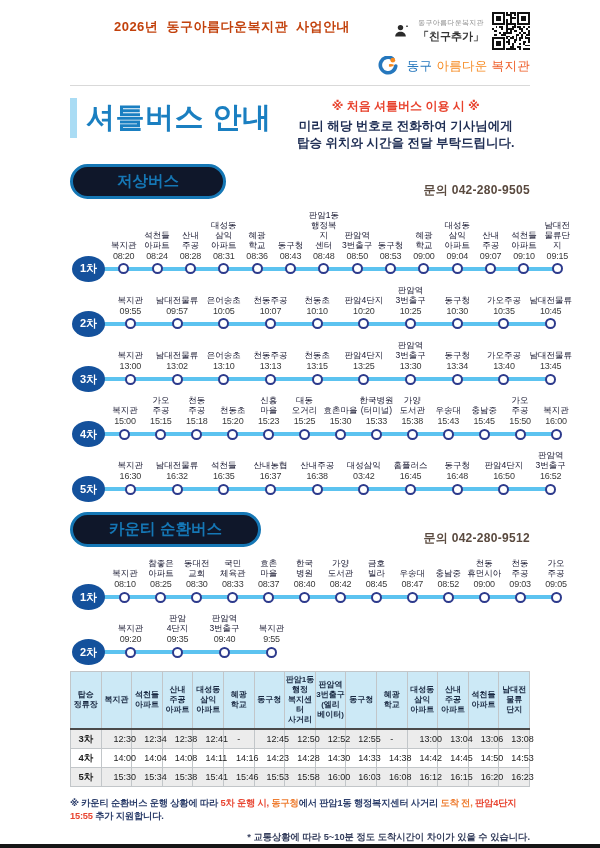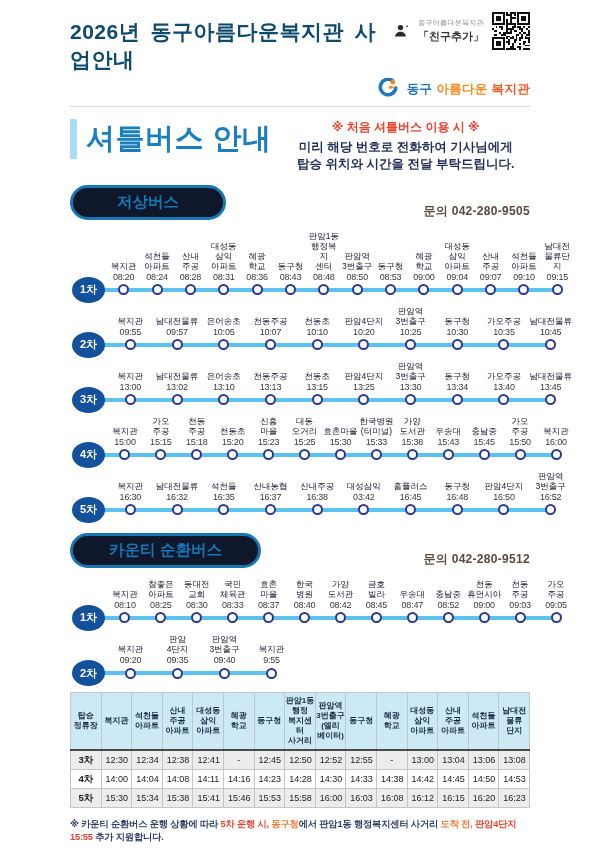--- a/index.html
+++ b/index.html
@@ -1,29 +1,29 @@
 <!DOCTYPE html>
 <html><head>
 <meta charset="utf-8">
 <style>
   html,body{margin:0;padding:0;background:#fff;}
   .page{width:600px;height:848px;background:#fff;overflow:hidden;position:relative;
         font-family:"Liberation Sans","DejaVu Sans",sans-serif;display:flex;flex-direction:column;box-sizing:border-box;padding-top:12px;}
   .inner{margin:0 70px;}
   
   .hdr{display:flex;align-items:flex-start;}
-  .hdr-title{font-size:21px;font-weight:bold;color:#0c4a6e;letter-spacing:.5px;word-spacing:4px;padding-top:6px;flex:1;}
+  .hdr-title{font-size:13px;font-weight:bold;color:#c2410c;letter-spacing:.5px;word-spacing:4px;padding-top:6px;flex:1;text-align:center;}
   .friend{display:flex;align-items:center;gap:8px;}
   .friend-txt{text-align:center;}
   .friend-org{font-size:7px;color:#8a8a8a;letter-spacing:.3px;}
   .friend-label{font-size:11px;font-weight:bold;color:#333;margin-top:1px;}
   .qr{width:38px;height:38px;display:block;}
   
   .logo-row{display:flex;justify-content:flex-end;align-items:center;margin-top:4px;height:24px;gap:5px;}
-  .logo-text span{font-weight:bold;font-size:12.5px;margin-left:4px;letter-spacing:.3px;}
+  .logo-text span{font-weight:normal;font-size:12.5px;margin-left:4px;letter-spacing:.3px;}
   .divider{border-top:1.5px solid #d9d9d9;margin-top:8px;}
   
   .title-block{display:flex;margin-top:12px;align-items:flex-start;}
   .big-title{display:flex;align-items:center;gap:9px;}
   .title-bar{width:7px;height:40px;background:#aadcf4;}
   .title-txt{font-size:29px;font-weight:bold;color:#1a7fc1;letter-spacing:.5px;}
   .notice{flex:1;text-align:center;padding-left:10px;}
   .notice-head{color:#e8432e;font-weight:bold;font-size:12px;margin-bottom:3px;text-align:center;}
   .notice-line{color:#1f2e54;font-weight:bold;font-size:12.5px;line-height:1.35;}
   
@@ -47,21 +47,21 @@
   .marker-wrap{position:relative;height:14px;width:100%;display:flex;justify-content:center;align-items:center;}
   .line-seg{position:absolute;left:0;right:0;top:5px;height:4px;background:#5cc3f0;}
   .stop:first-child .line-seg{left:-28px;}
   .stop:last-child .line-seg{right:50%;}
   .stop-marker{width:7px;height:7px;border:2.6px solid #2d3a8c;background:#fff;border-radius:50%;position:relative;z-index:2;}
   
   .timetable{border-collapse:collapse;table-layout:fixed;width:100%;margin-top:12px;}
   .timetable th,.timetable td{border:1px solid #c2c6c9;text-align:center;vertical-align:middle;}
   .timetable thead th{background:#cce9f6;color:#17263f;font-size:8px;font-weight:bold;line-height:1.25;
         white-space:pre-line;padding:3px 0;border-bottom:2px solid #4a4a4a;}
-  .timetable td{font-size:9px;color:#222;padding:4px 4px;}
+  .timetable td{font-size:9px;color:#222;padding:4px 12px;}
   .timetable tbody th{font-size:9.5px;font-weight:bold;color:#1c1c1c;background:inherit;}
   .timetable tbody tr:nth-child(odd){background:#ececec;}
   .timetable tbody tr:nth-child(even){background:#fff;}
   
   .note1{margin-top:10px;font-size:9.3px;font-weight:bold;letter-spacing:-.2px;}
   .note2{margin-top:8px;text-align:right;font-size:9.3px;color:#37405e;font-weight:bold;}
   .page-edge{height:4px;background:#161616;}
   svg{display:block;}
 </style>
 </head>

